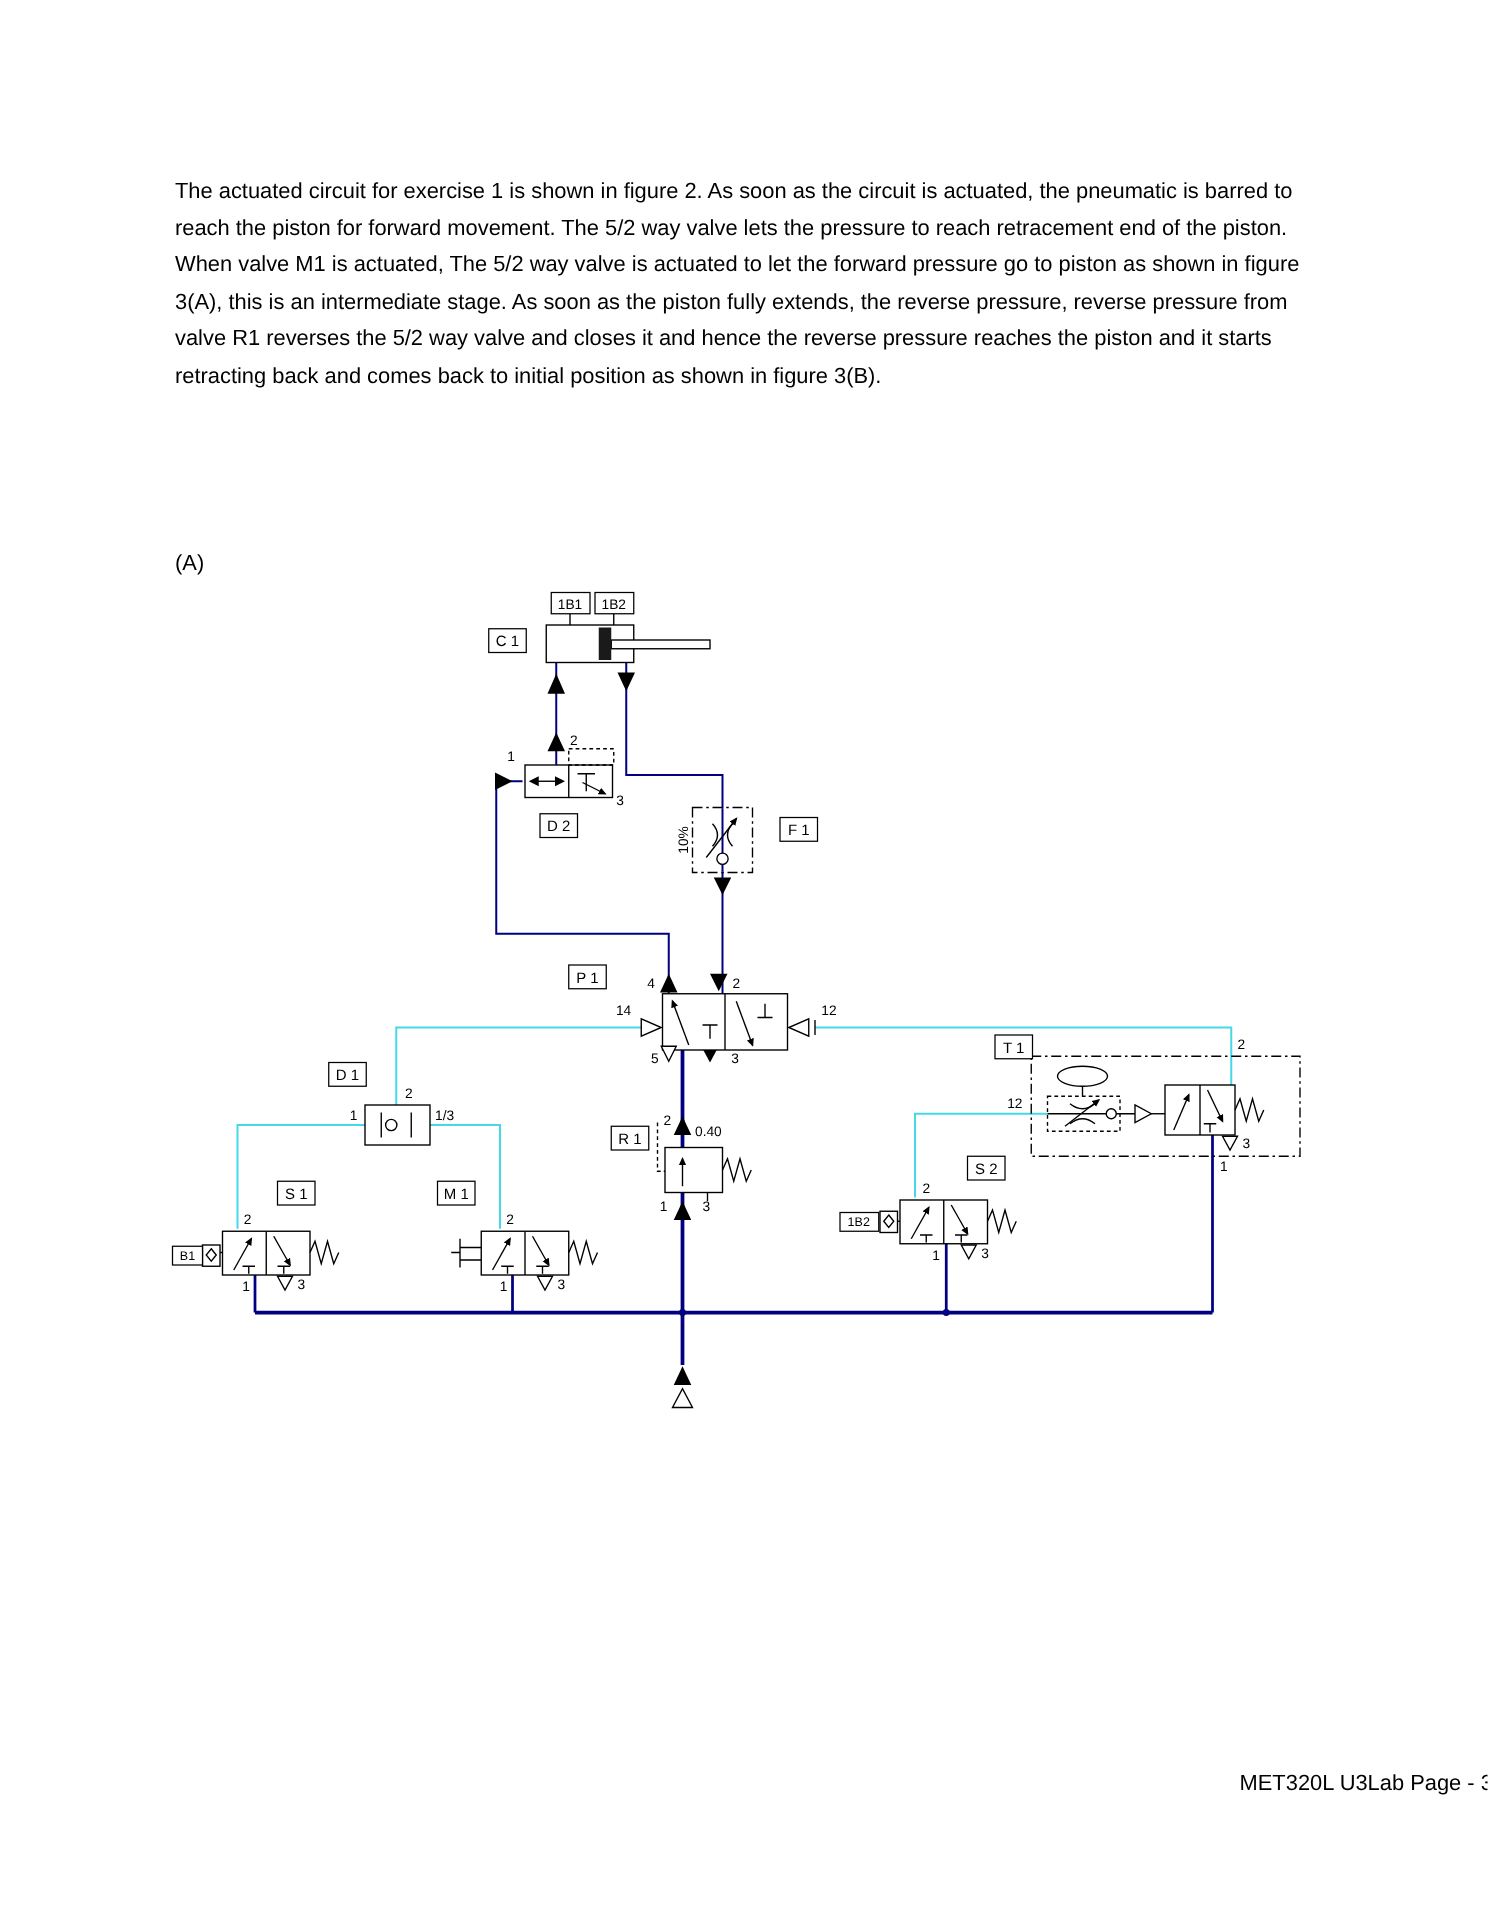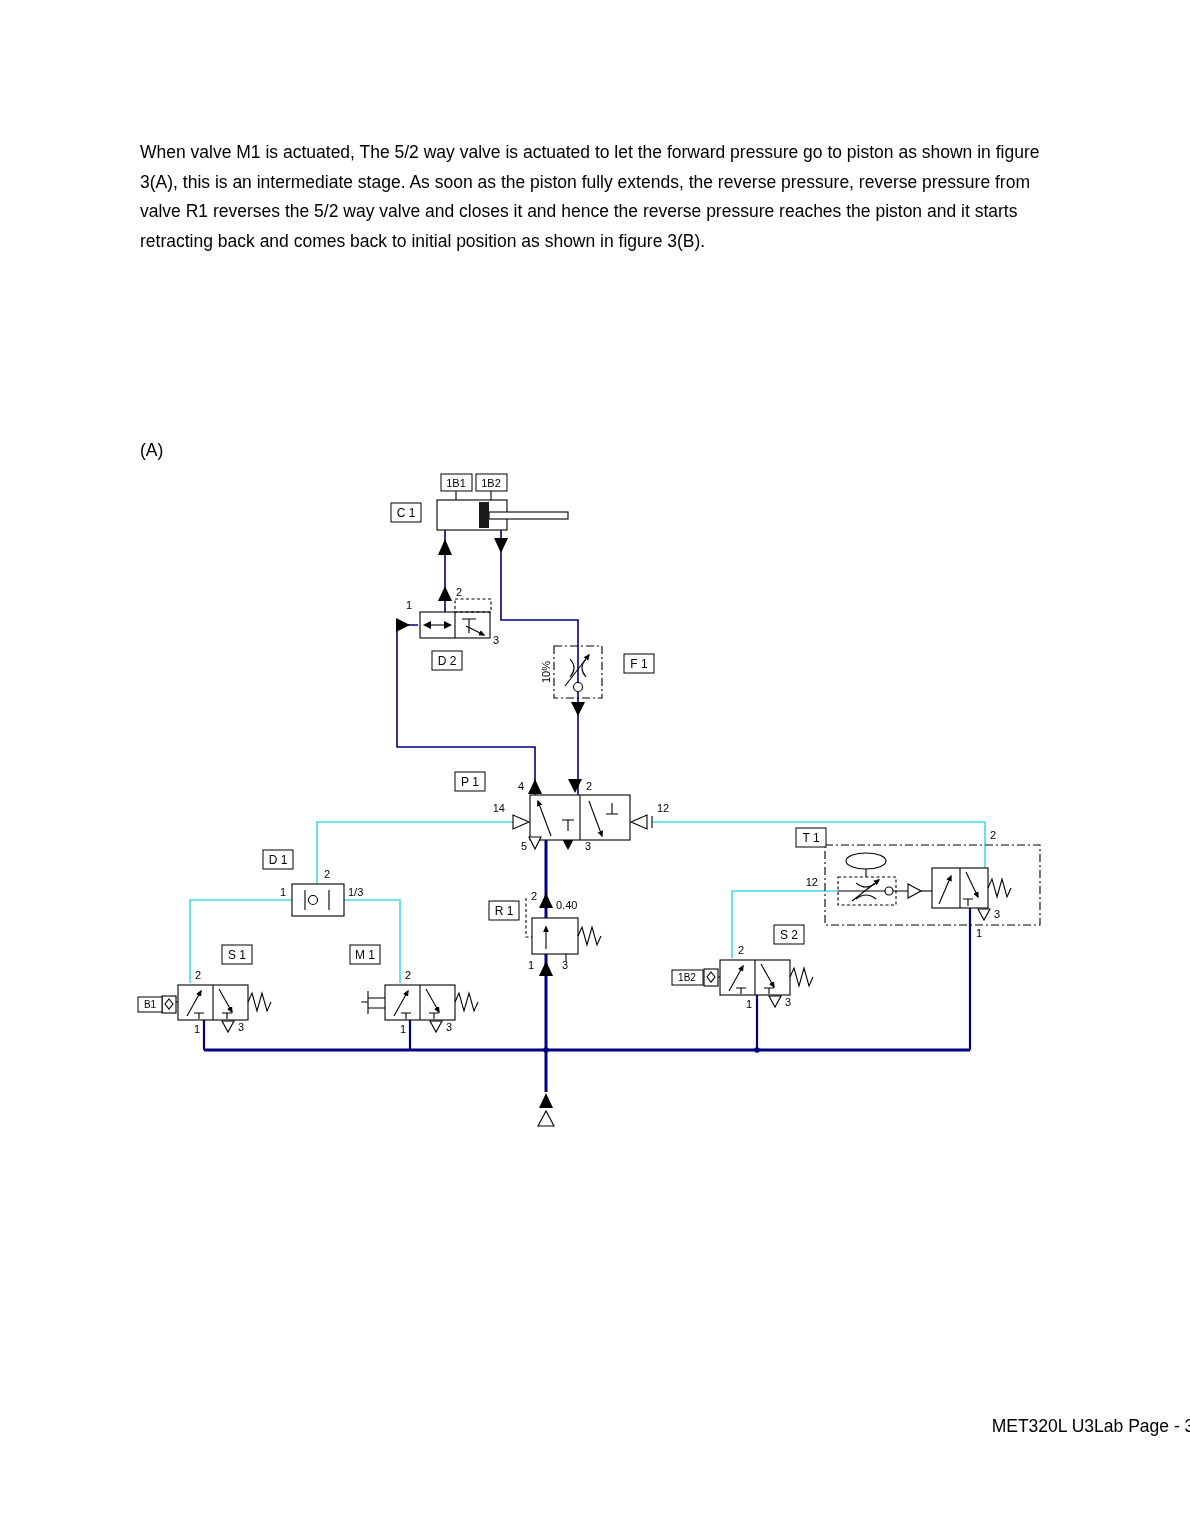--- a/index.html
+++ b/index.html
@@ -24,20 +24,21 @@
   .lblbox{fill:#fff;stroke:#000;stroke-width:1;}
   text{font-family:"Liberation Sans",sans-serif;font-size:11px;fill:#000;stroke:none;}
   .lbl{font-size:12px;}
   .prt{font-size:11px;}
   .tag{font-size:10px;}
 </style>
 </head>
 <body>
 
 <div class="textblock">
+  <p>The actuated circuit for exercise 1 is shown in figure 2. As soon as the circuit is actuated, the pneumatic is barred to reach the piston for forward movement. The 5/2 way valve lets the pressure to reach retracement end of the piston.</p>
   <p>When valve M1 is actuated, The 5/2 way valve is actuated to let the forward pressure go to piston as shown in figure 3(A), this is an intermediate stage. As soon as the piston fully extends, the reverse pressure, reverse pressure from valve R1 reverses the 5/2 way valve and closes it and hence the reverse pressure reaches the piston and it starts retracting back and comes back to initial position as shown in figure 3(B).</p>
 </div>
 
 <div class="figlabel">(A)</div>
 
 <svg width="1190" height="1540" viewBox="0 0 1190 1540">
   <defs>
     <marker id="ah" viewBox="0 0 10 10" refX="7" refY="5" markerWidth="6.5" markerHeight="6.5" orient="auto-start-reverse">
       <path d="M0,1 L9,5 L0,9 z" fill="#000"></path>
     </marker>

